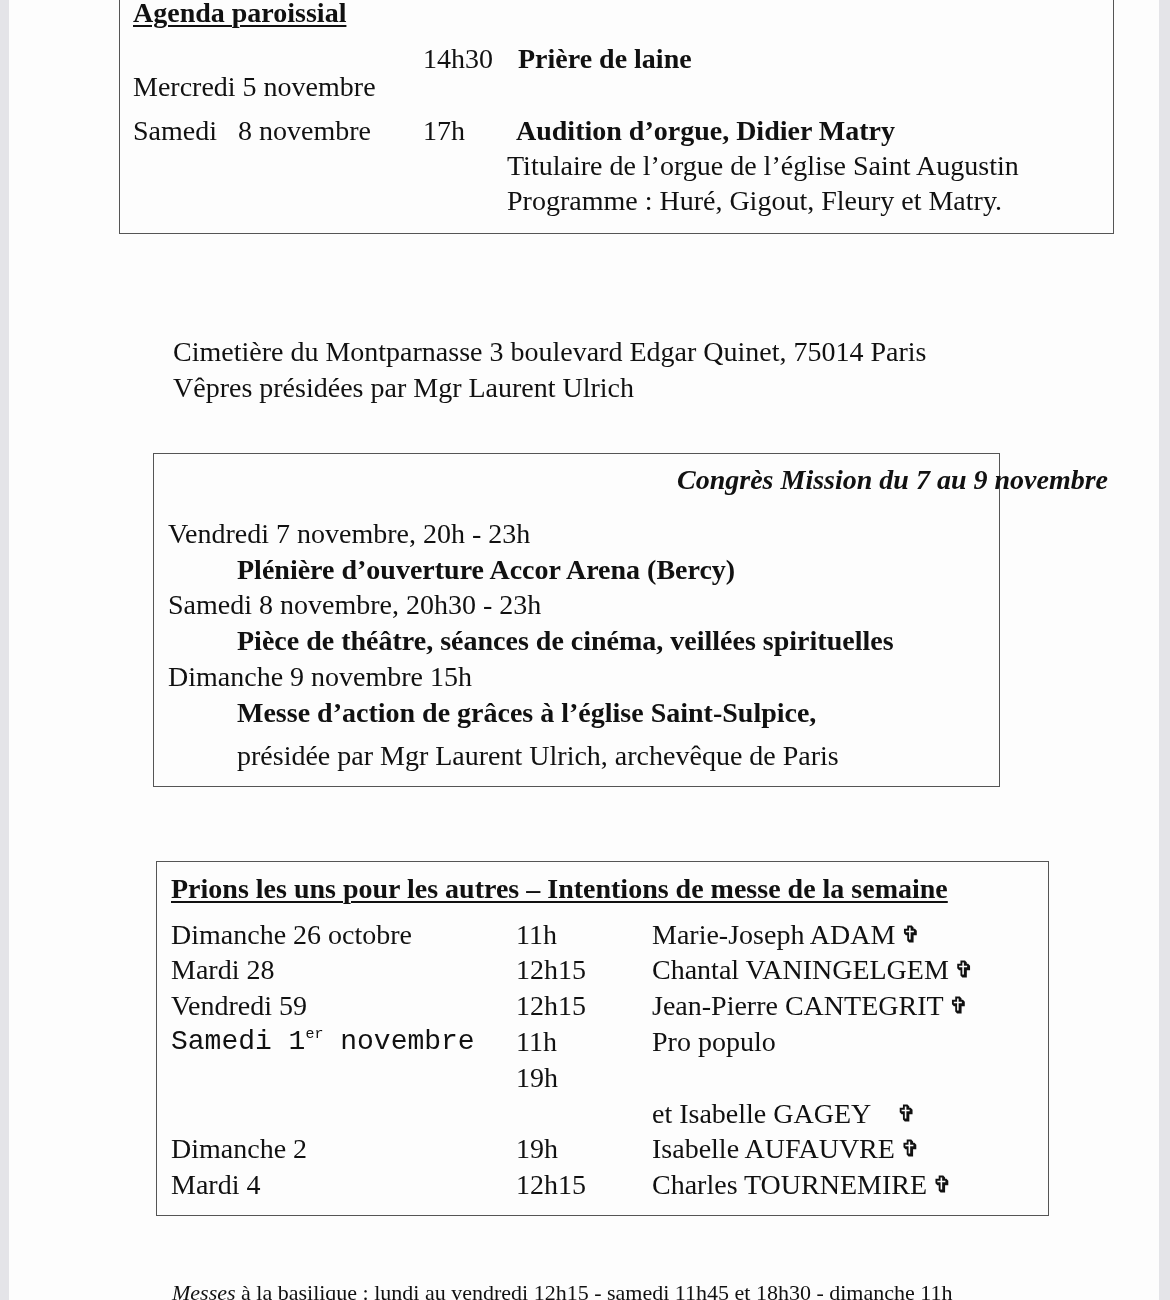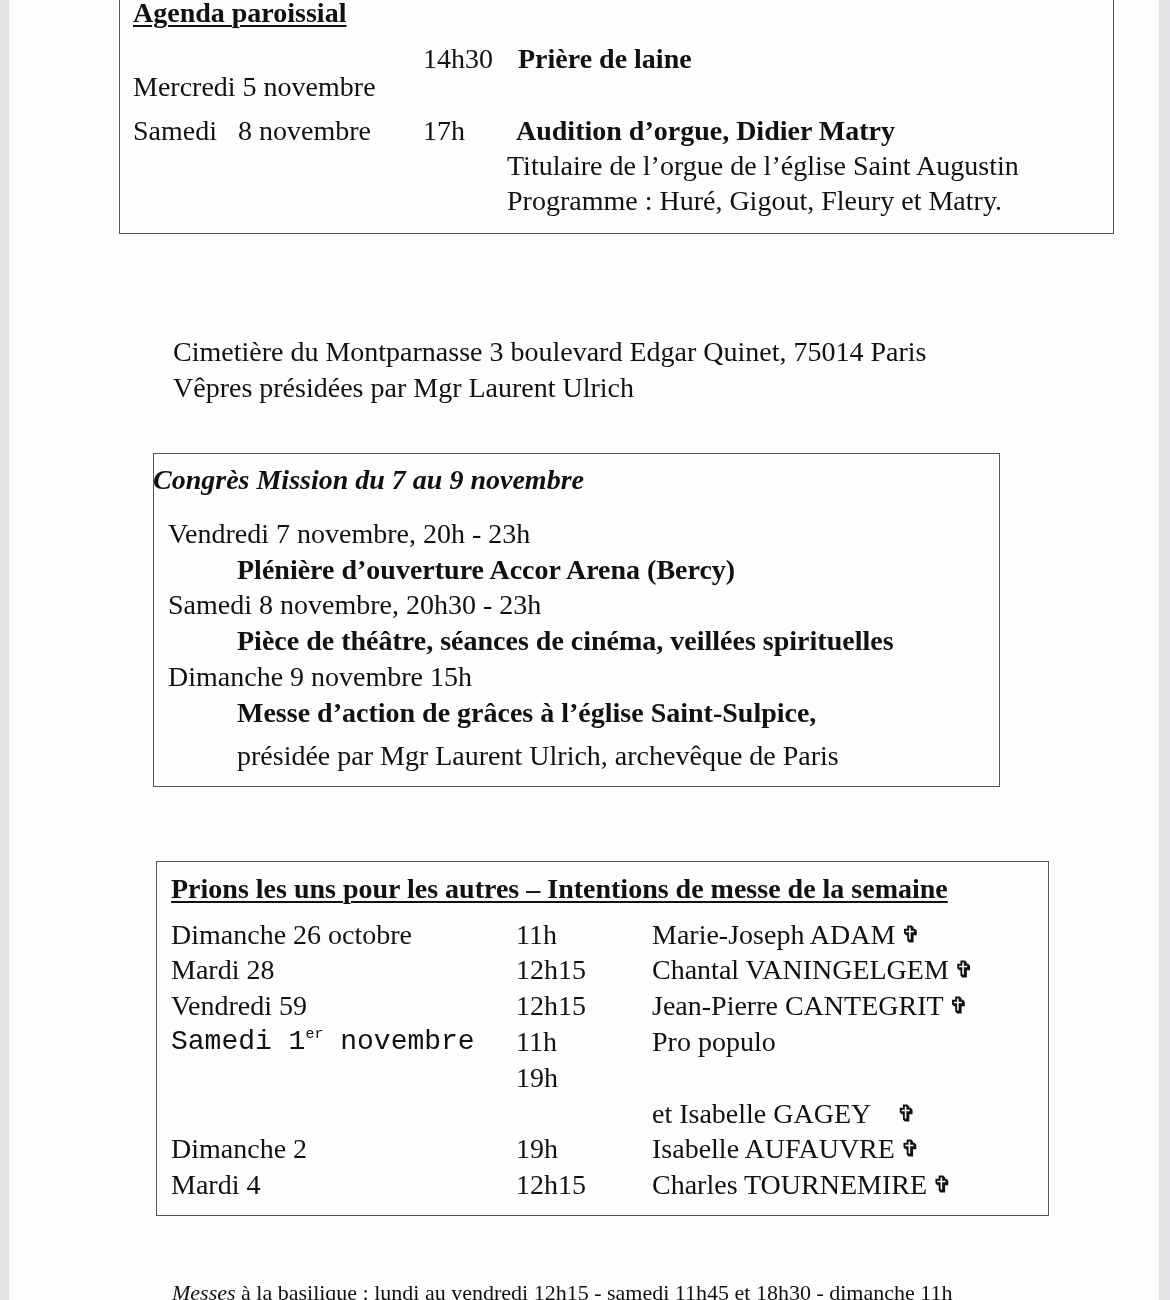--- a/index.html
+++ b/index.html
@@ -37,21 +37,21 @@
   <div class="abs t28" style="left:124px; top:114px; white-space:pre;">Samedi   8 novembre</div>
   <div class="abs t28" style="left:414px; top:114px;">17h</div>
   <div class="abs t28 b" style="left:507px; top:114px;">Audition d’orgue, Didier Matry</div>
   <div class="abs t28" style="left:498px; top:149px;">Titulaire de l’orgue de l’église Saint Augustin</div>
   <div class="abs t28" style="left:498px; top:184px;">Programme : Huré, Gigout, Fleury et Matry.</div>
 
   <div class="abs t28" style="left:164px; top:335px;">Cimetière du Montparnasse 3 boulevard Edgar Quinet, 75014 Paris</div>
   <div class="abs t28" style="left:164px; top:371px;">Vêpres présidées par Mgr Laurent Ulrich</div>
 
   <div class="box" style="left:144px; top:453px; width:847px; height:334px;"></div>
-  <div class="abs t28 b i" style="left:144px; width:955px; text-align:left; top:463px;">Congrès Mission du 7 au 9 novembre</div>
+  <div class="abs t28 b i" style="left:144px; width:955px; text-align:right; top:463px;">Congrès Mission du 7 au 9 novembre</div>
 
   <div class="abs t28" style="left:159px; top:517px;">Vendredi 7 novembre, 20h - 23h</div>
   <div class="abs t28 b" style="left:228px; top:553px;">Plénière d’ouverture Accor Arena (Bercy)</div>
   <div class="abs t28" style="left:159px; top:588px;">Samedi 8 novembre, 20h30 - 23h</div>
   <div class="abs t28 b" style="left:228px; top:624px;">Pièce de théâtre, séances de cinéma, veillées spirituelles</div>
   <div class="abs t28" style="left:159px; top:660px;">Dimanche 9 novembre 15h</div>
   <div class="abs t28 b" style="left:228px; top:696px;">Messe d’action de grâces à l’église Saint-Sulpice,</div>
   <div class="abs t28" style="left:228px; top:731px;margin-top:8px;">présidée par Mgr Laurent Ulrich, archevêque de Paris</div>
 
   <div class="box" style="left:147px; top:861px; width:893px; height:355px;"></div>

